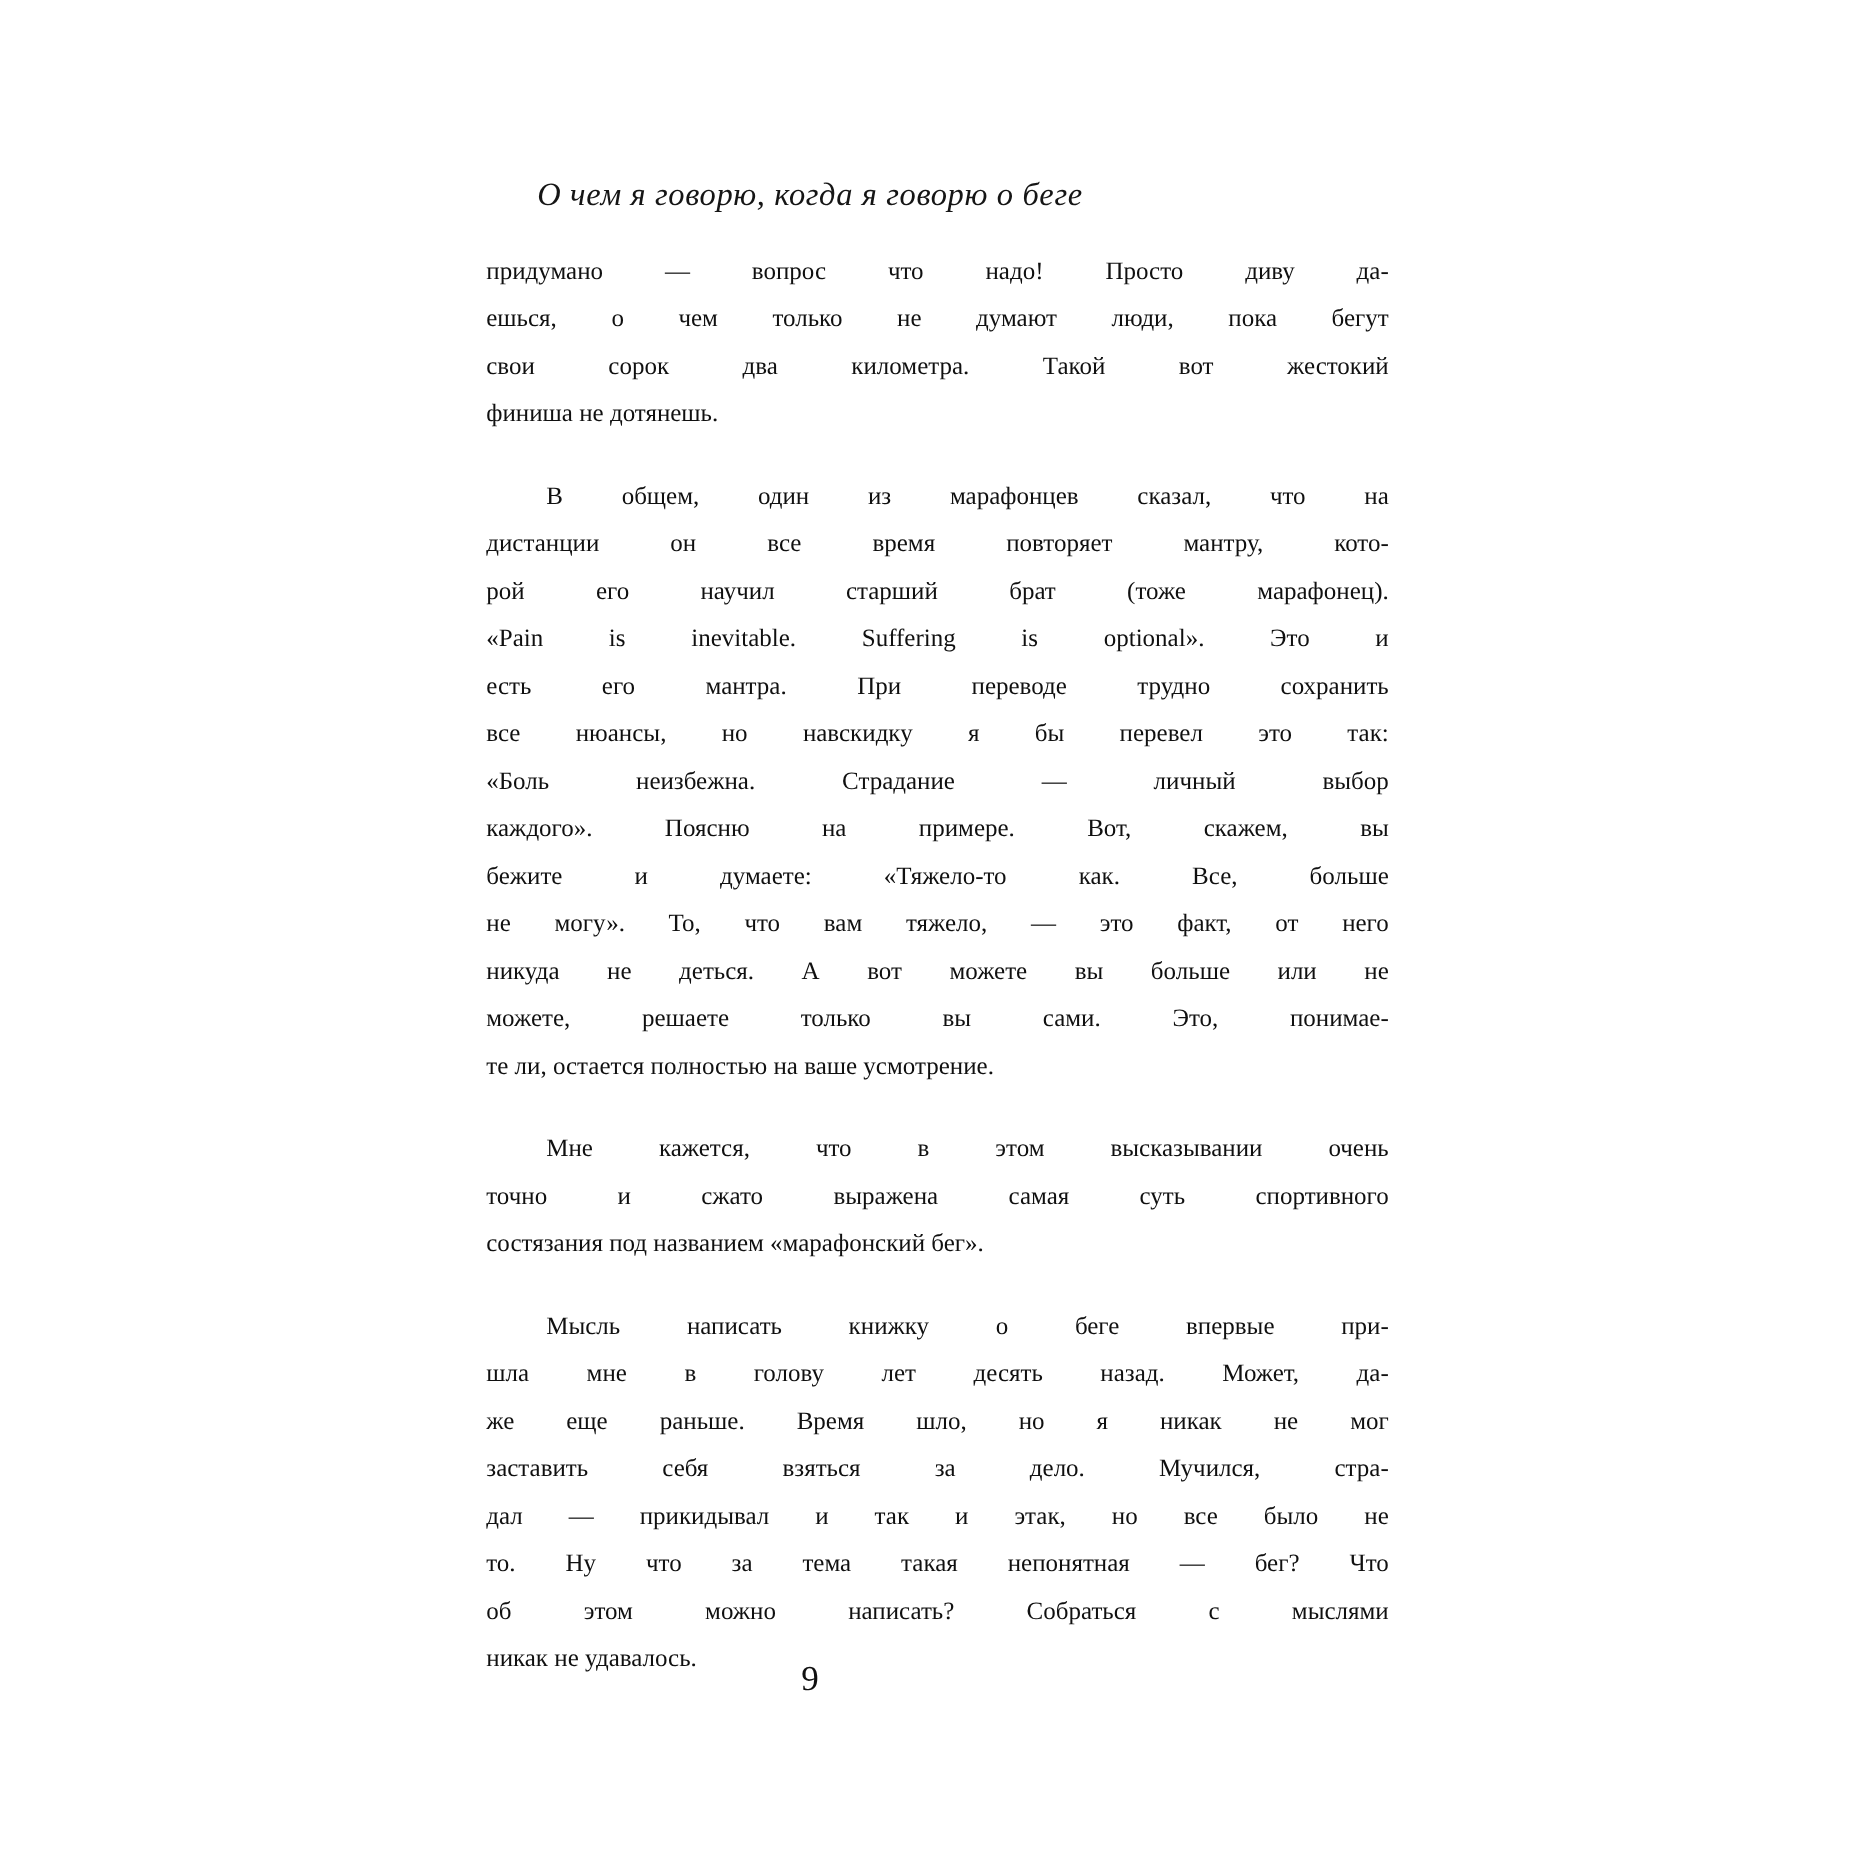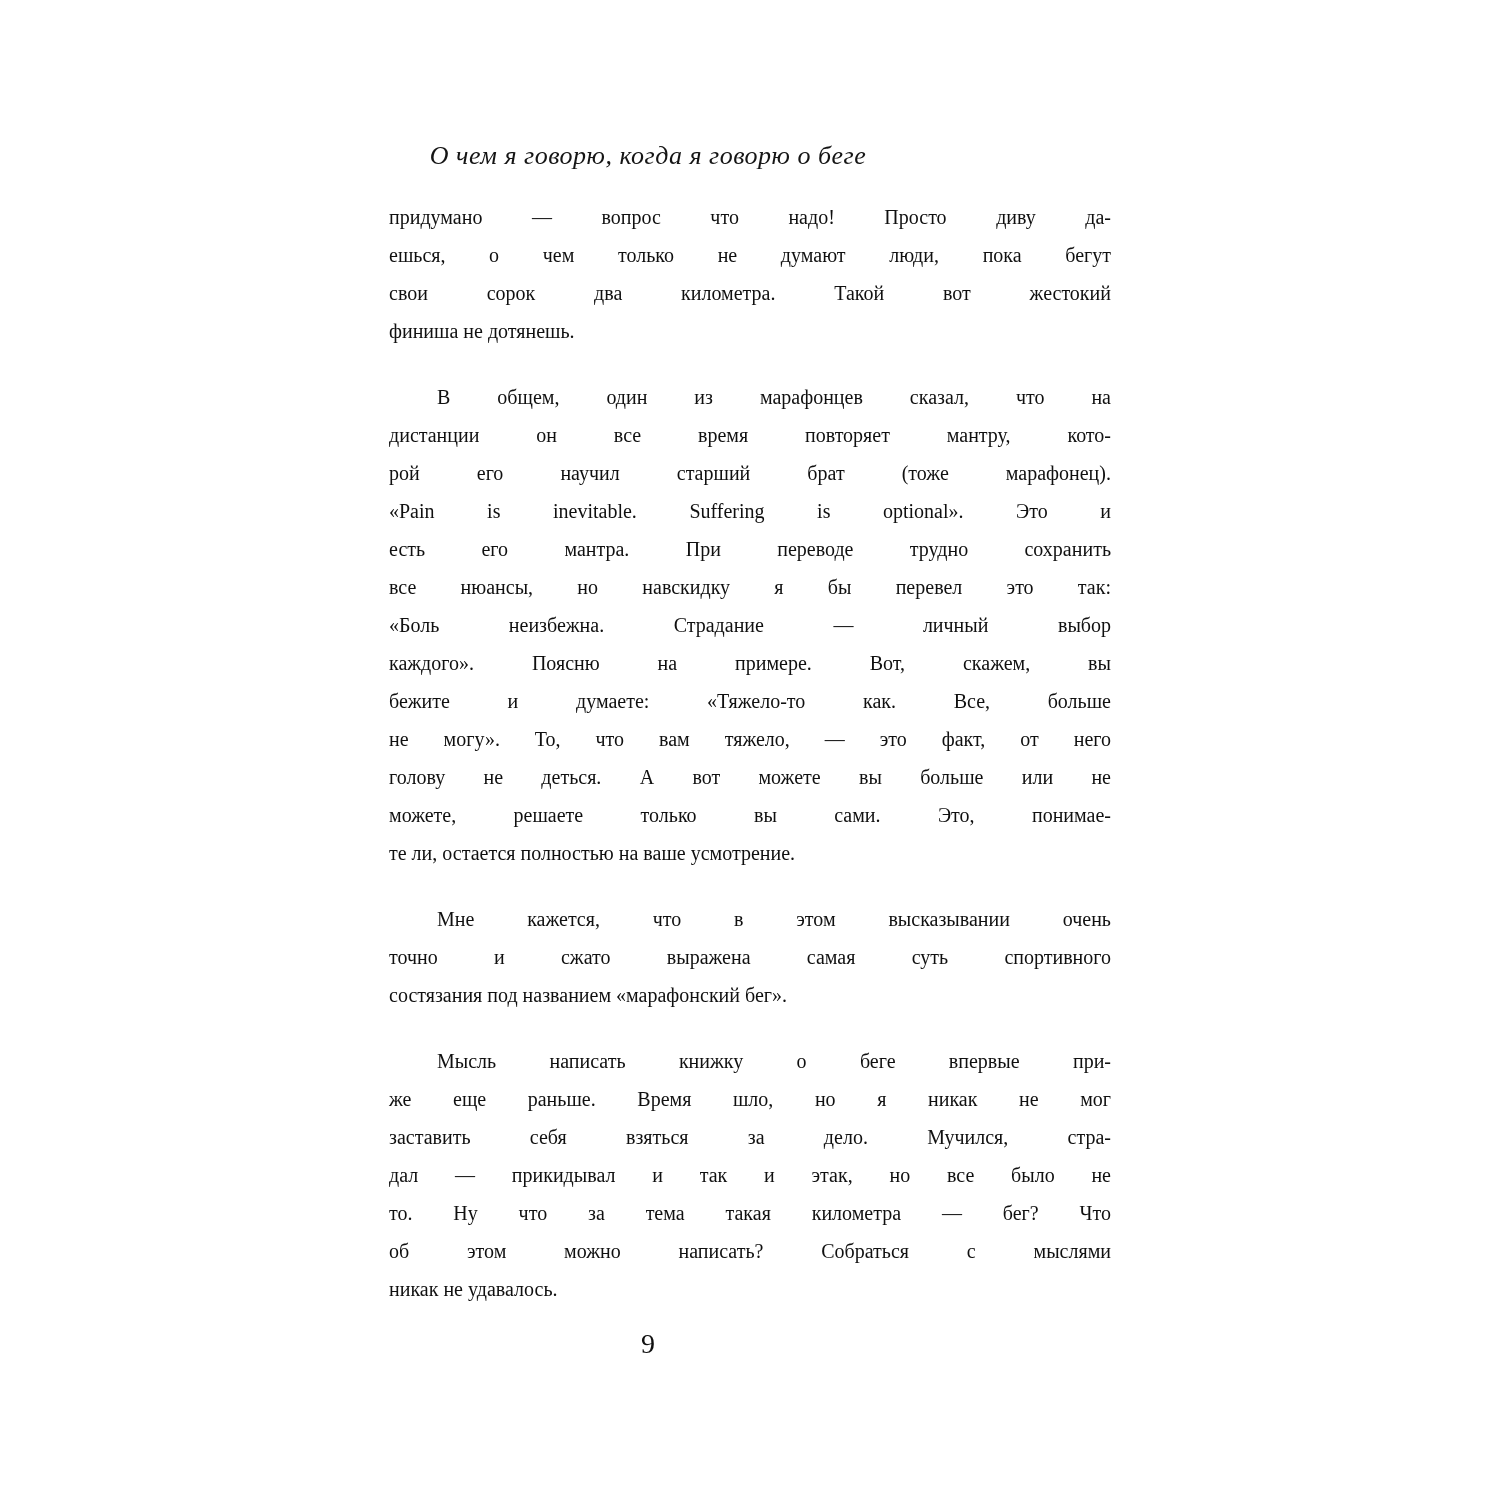--- a/index.html
+++ b/index.html
@@ -79,34 +79,35 @@
         <div class="line indent">В общем, один из марафонцев сказал, что на</div>
         <div class="line">дистанции он все время повторяет мантру, кото-</div>
         <div class="line">рой его научил старший брат (тоже марафонец).</div>
         <div class="line">«Pain is inevitable. Suffering is optional». Это и</div>
         <div class="line">есть его мантра. При переводе трудно сохранить</div>
         <div class="line">все нюансы, но навскидку я бы перевел это так:</div>
         <div class="line">«Боль неизбежна. Страдание — личный выбор</div>
         <div class="line">каждого». Поясню на примере. Вот, скажем, вы</div>
         <div class="line">бежите и думаете: «Тяжело-то как. Все, больше</div>
         <div class="line">не могу». То, что вам тяжело, — это факт, от него</div>
-        <div class="line">голову не деться. А вот можете вы больше или не</div>
+        <div class="line">никуда не деться. А вот можете вы больше или не</div>
         <div class="line">можете, решаете только вы сами. Это, понимае-</div>
         <div class="line last">те ли, остается полностью на ваше усмотрение.</div>
       </div>
       <div class="para">
         <div class="line indent">Мне кажется, что в этом высказывании очень</div>
         <div class="line">точно и сжато выражена самая суть спортивного</div>
         <div class="line last">состязания под названием «марафонский бег».</div>
       </div>
       <div class="para">
         <div class="line indent">Мысль написать книжку о беге впервые при-</div>
+        <div class="line">шла мне в голову лет десять назад. Может, да-</div>
         <div class="line">же еще раньше. Время шло, но я никак не мог</div>
         <div class="line">заставить себя взяться за дело. Мучился, стра-</div>
         <div class="line">дал — прикидывал и так и этак, но все было не</div>
-        <div class="line">то. Ну что за тема такая километра — бег? Что</div>
+        <div class="line">то. Ну что за тема такая непонятная — бег? Что</div>
         <div class="line">об этом можно написать? Собраться с мыслями</div>
         <div class="line last">никак не удавалось.</div>
       </div>
     </div>
 
   <div class="page-number">9</div>
 </div>
 
 </body></html>

